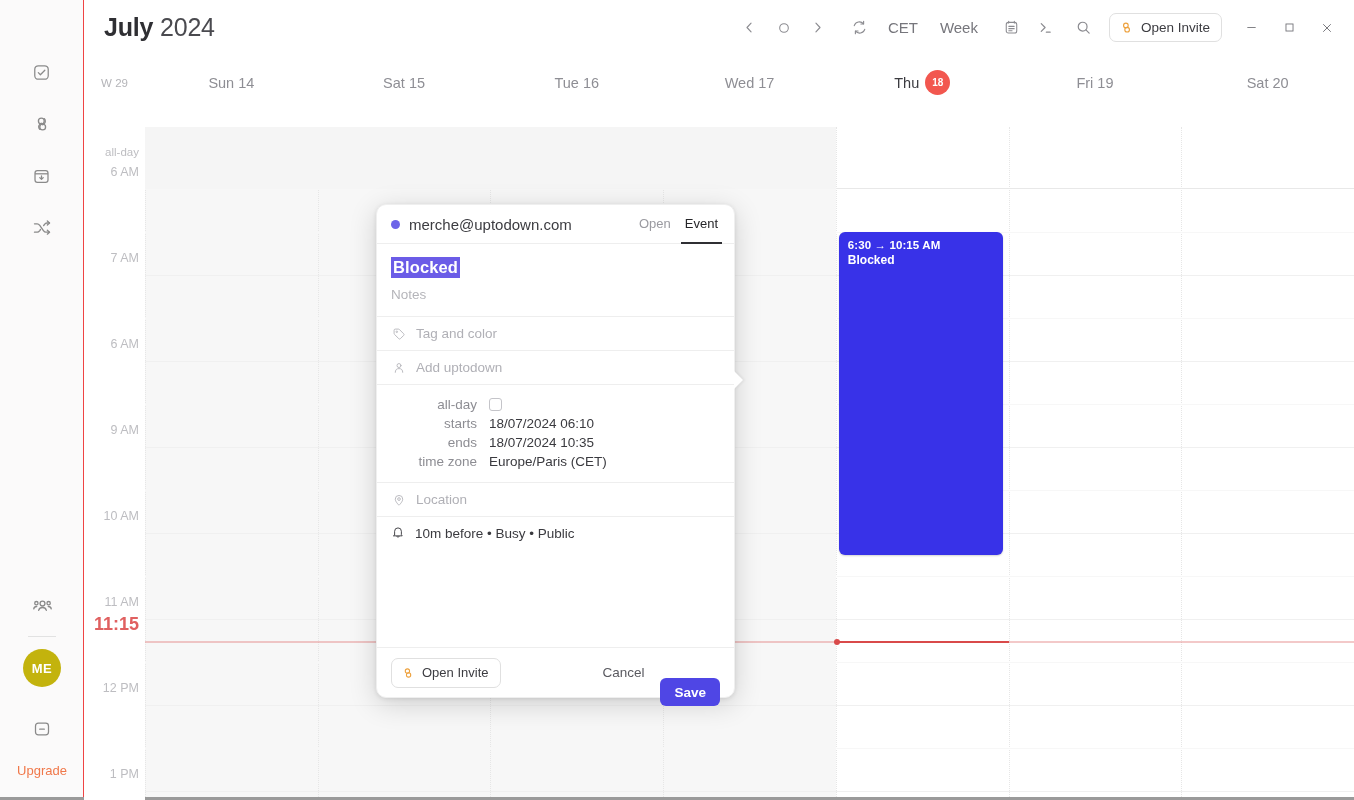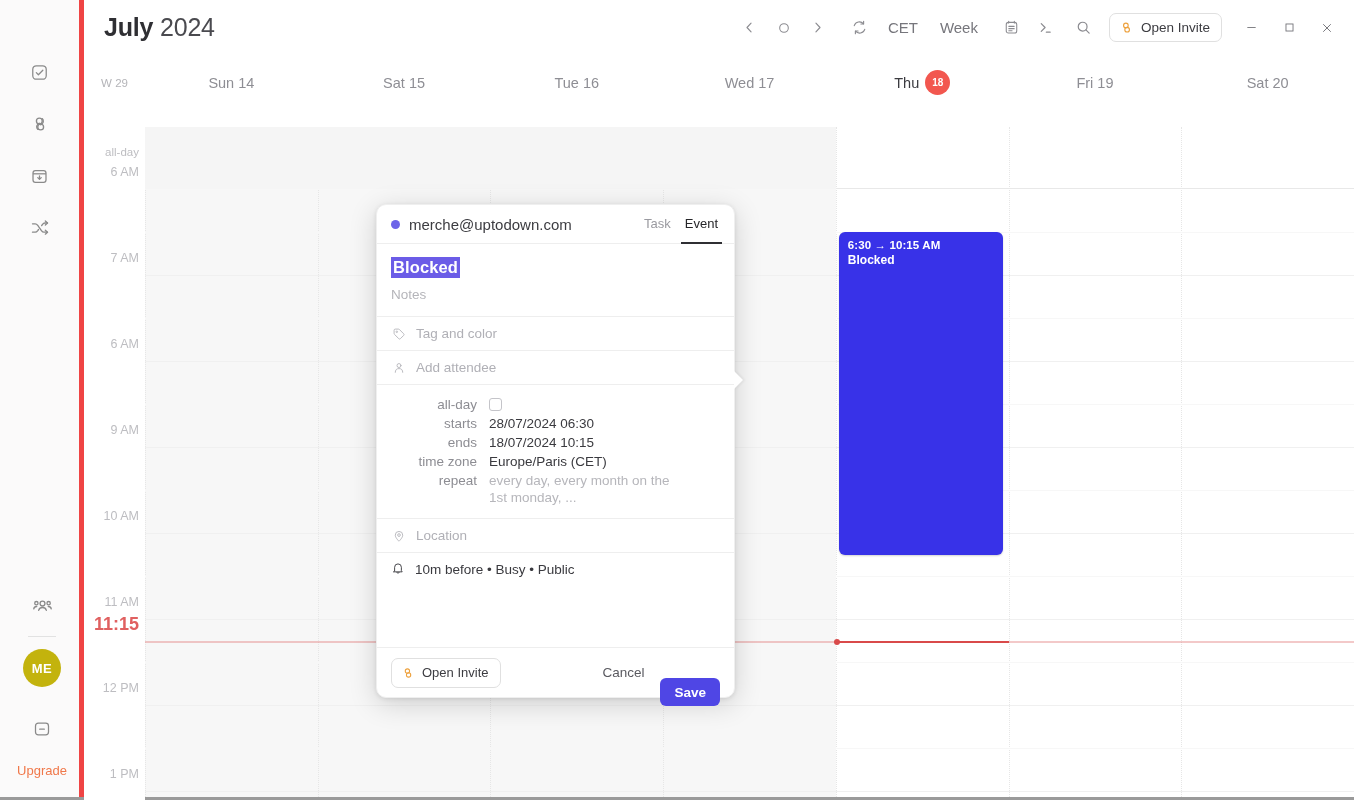--- a/index.html
+++ b/index.html
@@ -8,21 +8,21 @@
     font-family: "Liberation Sans", sans-serif;
     background: #ffffff;
     overflow: hidden;
   }
   #app { position: relative; width: 1354px; height: 800px; background:#fff; }
 
   
   #rail {
     position: absolute; left: 0; top: 0; width: 84px; height: 800px;
     background: #fbfafa;
-    border-right: 5px solid #ef4444;
+    border-right: 1px solid #ef4444;
     display: flex; flex-direction: column; align-items: center;
   }
   .rail-top { margin-top: 56px; display:flex; flex-direction:column; align-items:center; gap: 20px; }
   .rail-icon {
     width: 32px; height: 32px; display: flex; align-items: center; justify-content: center;
     color: #8a8a8a; cursor: pointer; border-radius: 6px;
   }
   .rail-icon svg { display:block; }
   .rail-bottom {
     position:absolute; bottom: 0; left:0; width: 84px;
@@ -418,21 +418,21 @@
       </div>
   </div>
 
   <div id="popup-tail"></div>
   <div id="popup">
 
     <div class="pp-head">
       <div class="pp-dot" style="background: rgb(109, 100, 232);"></div>
       <div class="pp-acct">merche@uptodown.com</div>
       <div class="pp-tabs">
-        <div class="pp-tab">Task</div>
+        <div class="pp-tab">Open</div>
         <div class="pp-tab active">Event</div>
       </div>
     </div>
 
     <div class="pp-title-wrap">
       <span class="pp-title" style="background: rgb(107, 92, 231);">Blocked</span>
     </div>
     <div class="pp-notes">Notes</div>
 
     <div class="pp-row">
@@ -445,43 +445,39 @@
       <span>Tag and color</span>
     </div>
 
     <div class="pp-row">
       <span class="ic">
         <svg width="14" height="14" viewBox="0 0 24 24" fill="none" stroke="currentColor" stroke-width="1.6" stroke-linecap="round">
           <circle cx="12" cy="7.8" r="3.4"></circle>
             <path d="M5.6 19.4a6.4 6.4 0 0 1 12.8 0"></path>
         </svg>
       </span>
-      <span>Add attendee</span>
+      <span>Add uptodown</span>
     </div>
 
     <div class="pp-when">
       <div class="wrow">
         <div class="wlab">all-day</div>
         <div class="cbx"></div>
       </div>
       <div class="wrow">
         <div class="wlab">starts</div>
-        <div class="wval">28/07/2024 06:30</div>
+        <div class="wval">18/07/2024 06:10</div>
       </div>
       <div class="wrow">
         <div class="wlab">ends</div>
-        <div class="wval">18/07/2024 10:15</div>
+        <div class="wval">18/07/2024 10:35</div>
       </div>
       <div class="wrow">
         <div class="wlab">time zone</div>
         <div class="wval">Europe/Paris (CET)</div>
-      </div>
-      <div class="wrow">
-        <div class="wlab">repeat</div>
-        <div class="wval muted">every day, every month on the 1st monday, ...</div>
       </div>
     </div>
 
     <div class="pp-row">
       <span class="ic">
         <svg width="14" height="14" viewBox="0 0 24 24" fill="none" stroke="currentColor" stroke-width="1.6">
           <path d="M12 21s6.4-6 6.4-10.4A6.4 6.4 0 0 0 5.6 10.6C5.6 15 12 21 12 21z"></path>
           <circle cx="12" cy="10.4" r="2.3"></circle>
         </svg>
       </span>

